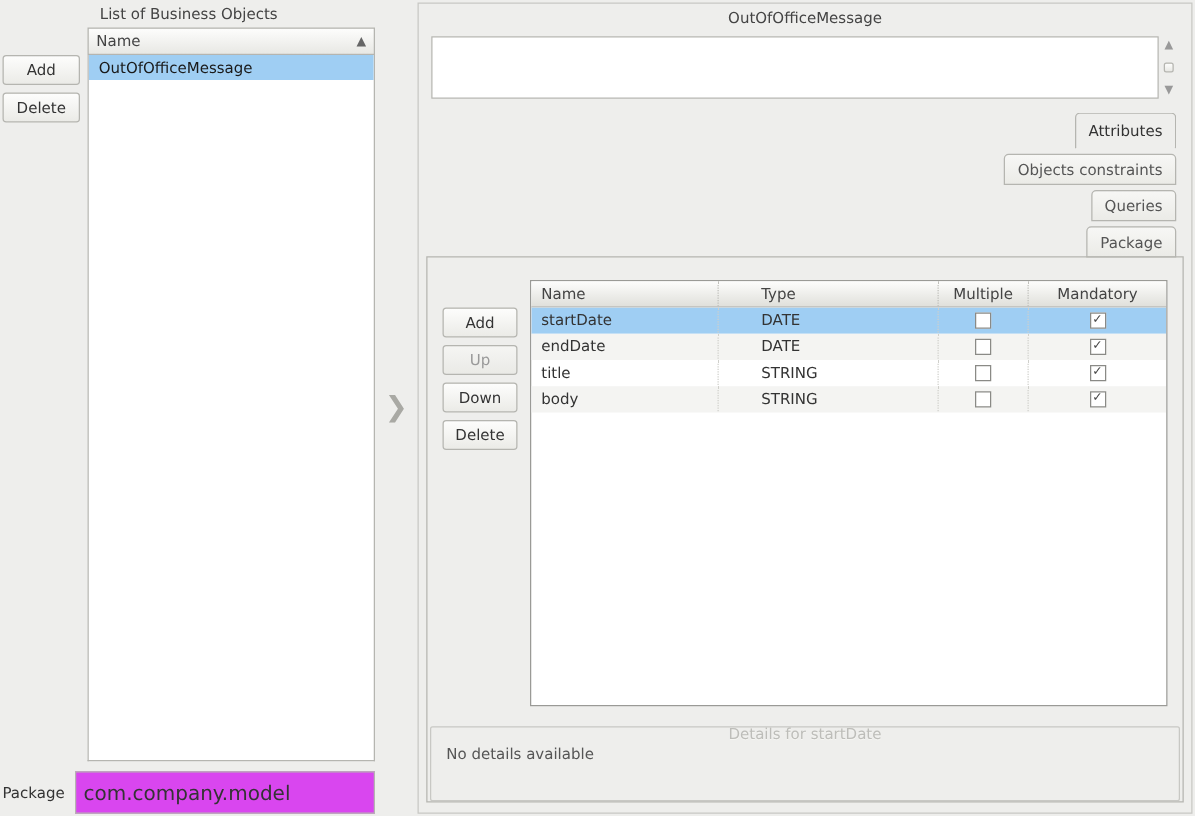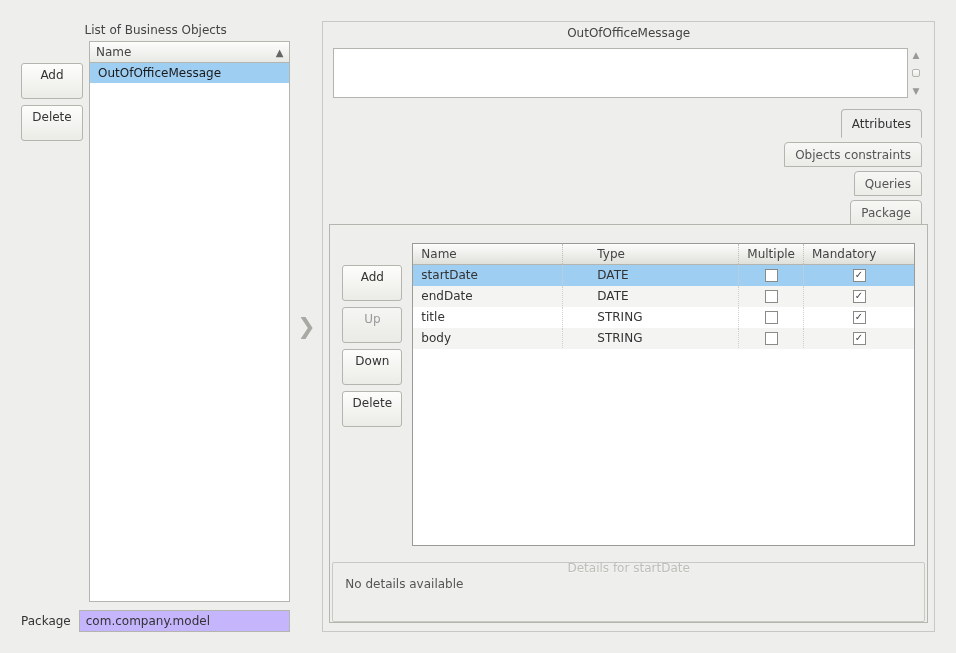--- a/index.html
+++ b/index.html
@@ -8,21 +8,21 @@
     width: 956px; height: 653px;
     font-family: "DejaVu Sans", "Liberation Sans", Arial, sans-serif;
     font-size: 12px;
     color: #333;
     background: #eeeeec;
     overflow: hidden;
   }
   .root {
     display: flex;
     width: 100%; height: 100%;
-    padding: 21px;
+    padding: 2px;
     gap: 6px;
   }
   .left-pane {
     width: 298px;
     display: flex;
     flex-direction: column;
   }
   .right-pane {
     flex: 1;
     display: flex;
@@ -44,21 +44,21 @@
     min-height: 0;
   }
   .left-buttons-col {
     width: 62px;
     display: flex;
     flex-direction: column;
     gap: 6px;
     padding-top: 22px;
   }
   .btn {
-    height: 36px;
+    height: 24px;
     border: 1px solid #b5b5b0;
     border-radius: 3px;
     background: linear-gradient(#fdfdfc, #ebebe7);
     color: #333;
     font-size: 12px;
     cursor: pointer;
     text-align: center;
     line-height: 22px;
     user-select: none;
   }
@@ -100,26 +100,26 @@
     background: #9fcef3;
     color: #1a1a1a;
   }
   .left-bottom {
     display: flex;
     align-items: center;
     gap: 8px;
     margin-top: 8px;
   }
   .text-input {
-    height: 22px;
-    border: 1px solid #b5b5b0;
-    background: #c4b5fd;
+    height: 34px;
+    border: 1px solid #b5b5b0;
+    background: #d946ef;
     padding: 0 6px;
     font-family: inherit;
-    font-size: 12px;
+    font-size: 16px;
     color: #333;
   }
   .package-input { flex: 1; }
   
   .sep {
     width: 22px;
     display: flex;
     align-items: center;
     justify-content: center;
   }
@@ -230,21 +230,21 @@
   .th {
     padding: 3px 8px;
     color: #444;
     border-right: 1px dotted #c0c0bb;
     text-align: left;
   }
   .th:last-child { border-right: none; }
   .col-name { width: 150px; }
   .col-type { width: 150px; margin-left: 26px; }
   .col-mult { flex: 1; text-align: center; }
-  .col-mand { width: 110px; text-align: left; }
+  .col-mand { width: 110px; text-align: center; }
   .tbody { flex: 1; overflow: auto; }
   .tr {
     display: flex;
     height: 21px;
     align-items: center;
     border-bottom: 1px solid transparent;
   }
   .tr:nth-child(even) { background: #f4f4f2; }
   .tr.selected { background: #9fcef3; }
   .td {

